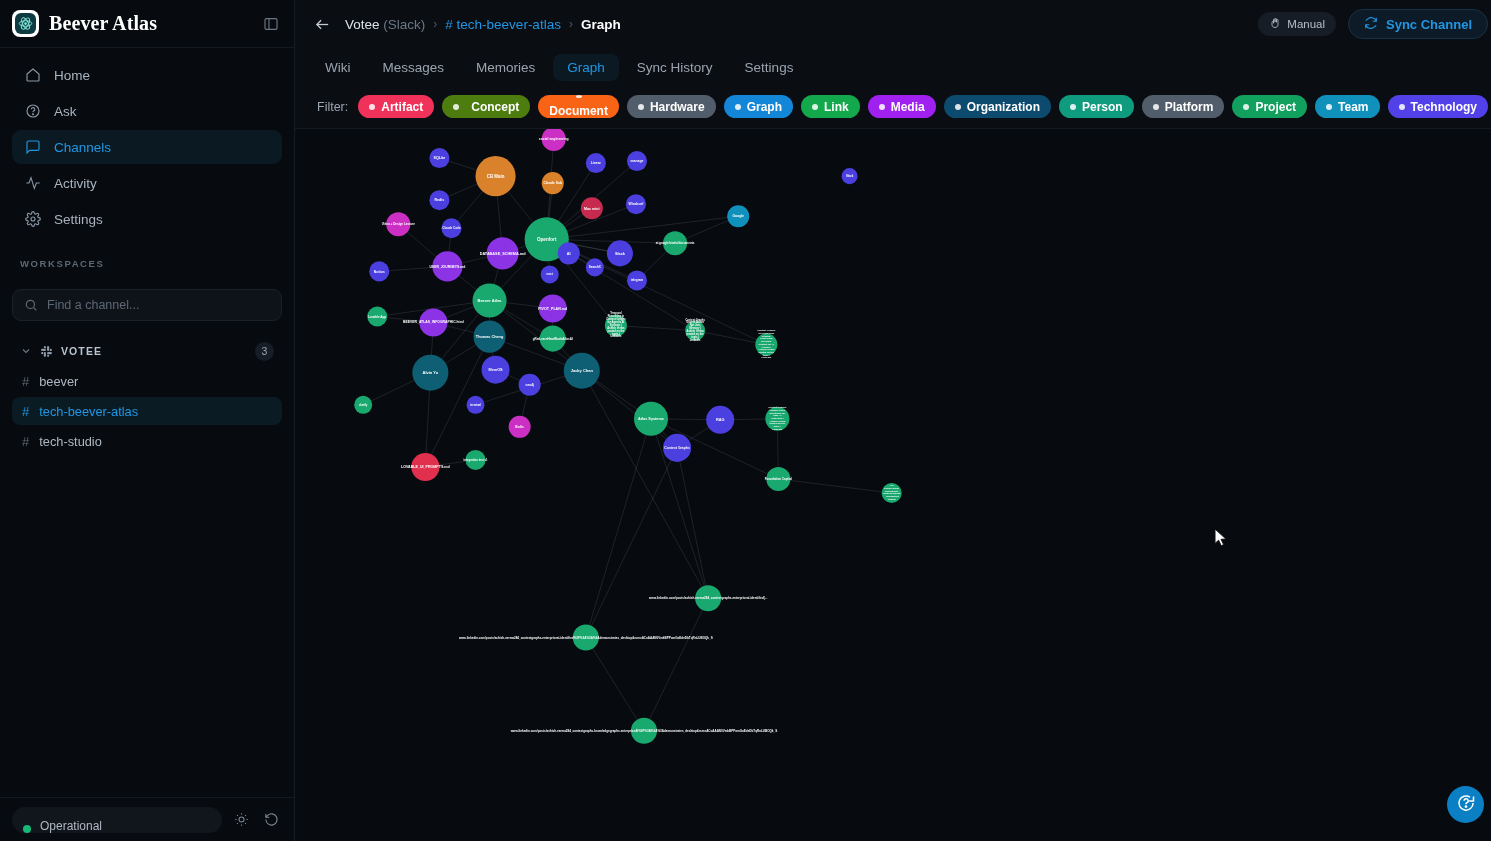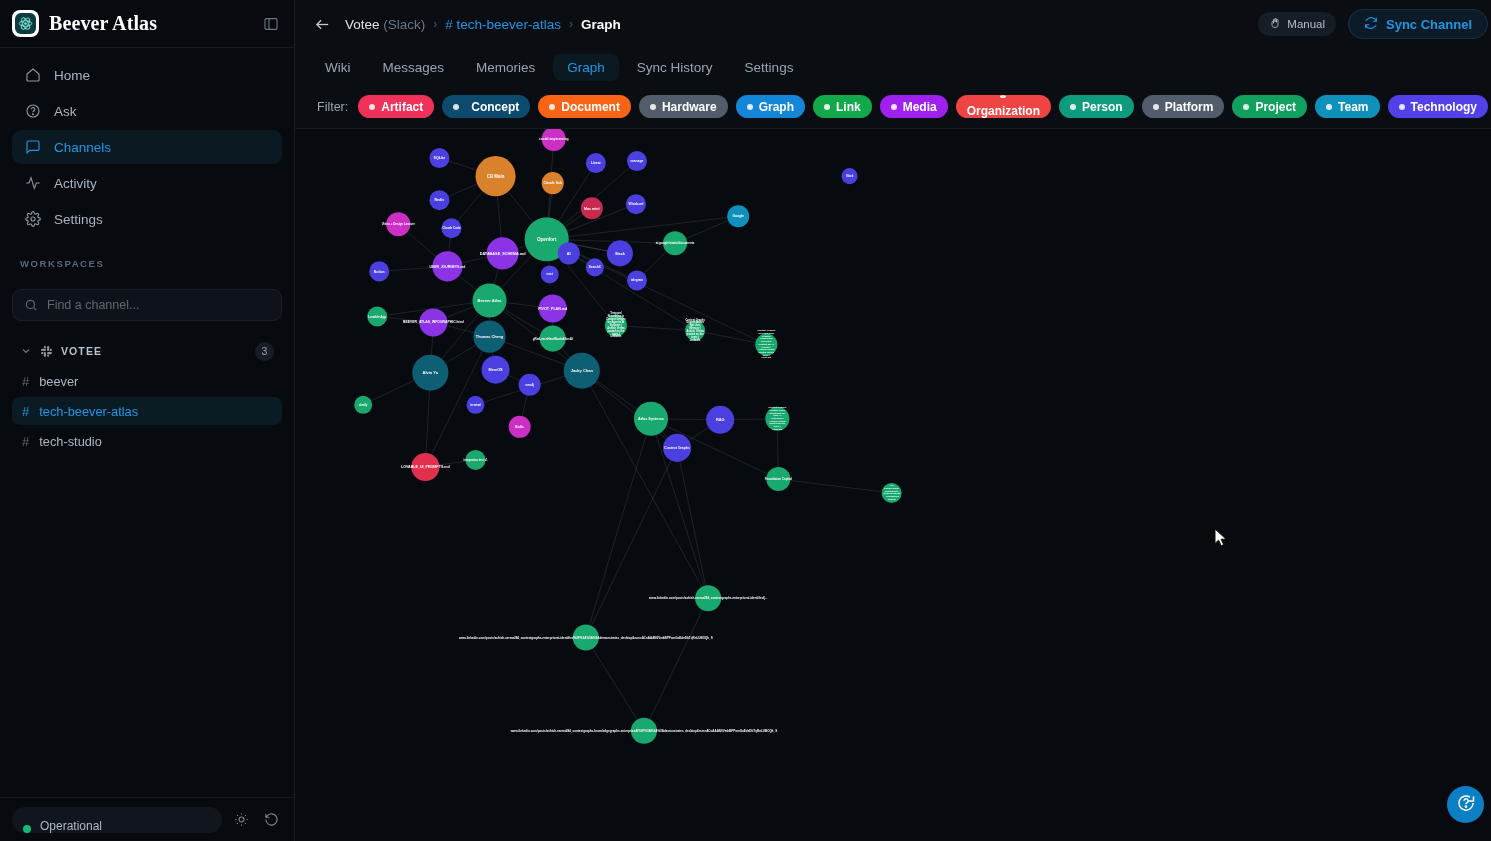--- a/index.html
+++ b/index.html
@@ -357,45 +357,45 @@
       <div class="tab">Settings</div>
     </div>
 
     <div class="filterbar">
       <span class="filter-label">Filter:</span>
       <div id="chips" style="display:flex;align-items:center;gap:8px;">
           <div class="chip" style="background: rgb(240, 49, 90);">
             <span class="cdot"></span>
             <span>Artifact</span>
           </div>
-          <div class="chip" style="background: #0c4a6e; gap: 12px;">
+          <div class="chip" style="background: #4d7c0f; gap: 12px;">
             <span class="cdot"></span>
             <span>Concept</span>
           </div>
-          <div class="chip" style="background: rgb(249, 99, 22);">
+          <div class="chip" style="background: rgb(249, 99, 22); flex-direction: column;">
             <span class="cdot"></span>
             <span>Document</span>
           </div>
           <div class="chip" style="background: rgb(82, 93, 107);">
             <span class="cdot"></span>
             <span>Hardware</span>
           </div>
           <div class="chip" style="background: rgb(20, 134, 216);">
             <span class="cdot"></span>
             <span>Graph</span>
           </div>
           <div class="chip" style="background: rgb(19, 168, 76);">
             <span class="cdot"></span>
             <span>Link</span>
           </div>
           <div class="chip" style="background: rgb(160, 32, 240);">
             <span class="cdot"></span>
             <span>Media</span>
           </div>
-          <div class="chip" style="background: #ef4444; flex-direction: column;">
+          <div class="chip" style="background: #0c4a6e;">
             <span class="cdot"></span>
             <span>Organization</span>
           </div>
           <div class="chip" style="background: rgb(15, 155, 126);">
             <span class="cdot"></span>
             <span>Person</span>
           </div>
           <div class="chip" style="background: rgb(82, 93, 107);">
             <span class="cdot"></span>
             <span>Platform</span>

